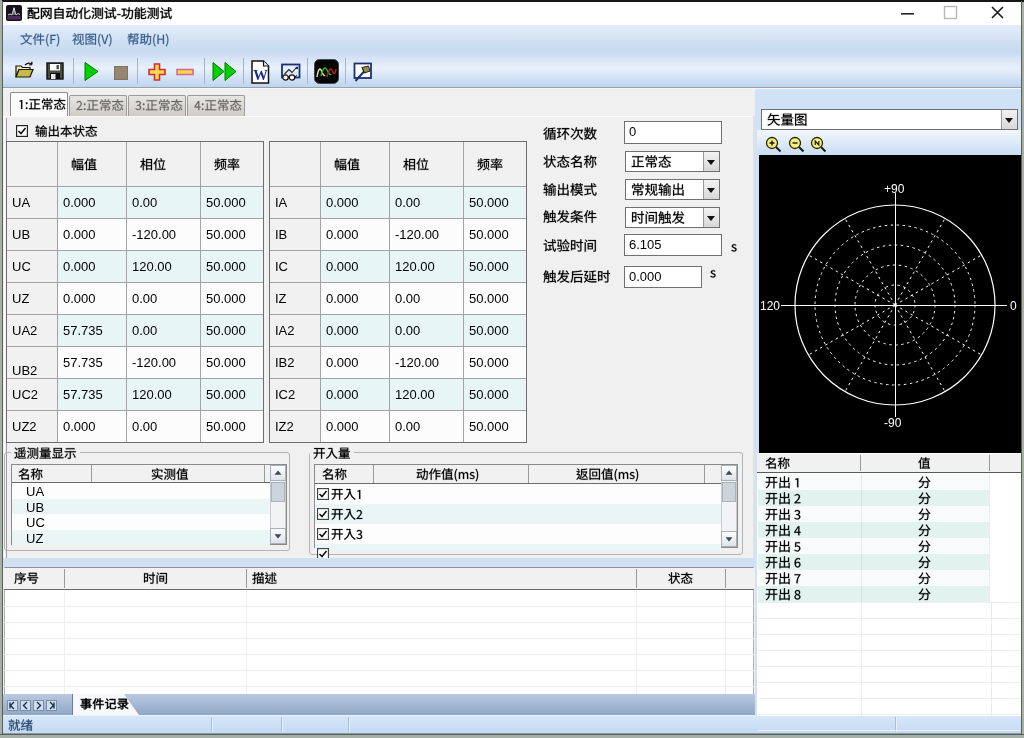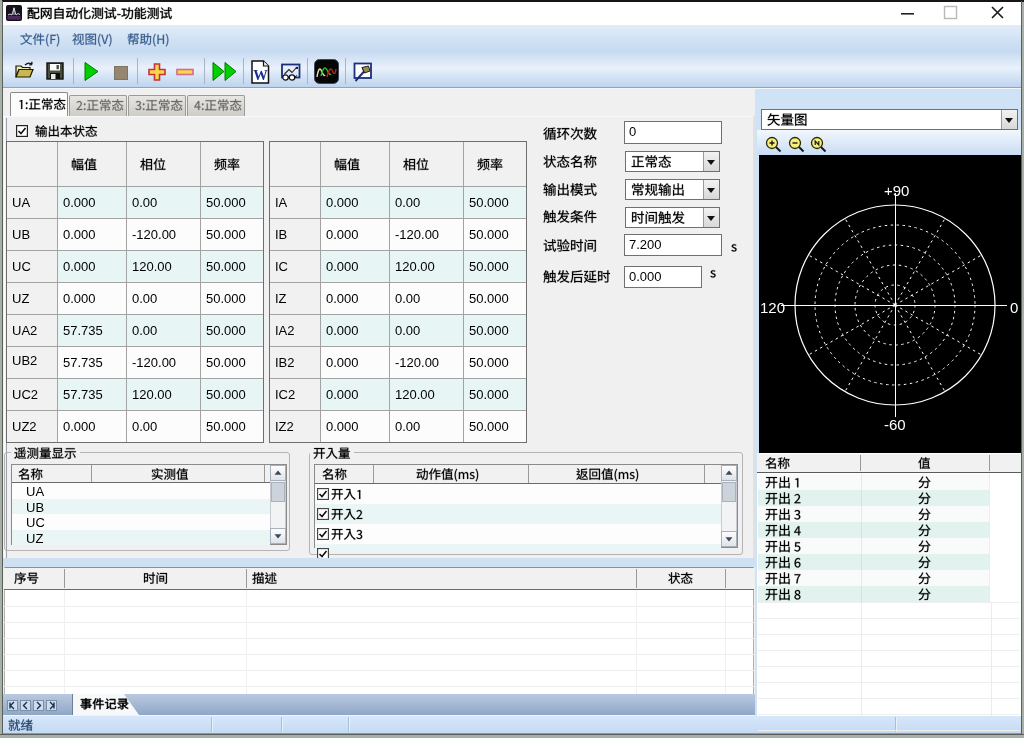--- a/index.html
+++ b/index.html
@@ -1,17 +1,17 @@
 <!DOCTYPE html>
 <html><head><meta charset="utf-8"><style>
 html,body{margin:0;padding:0;width:1024px;height:738px;overflow:hidden}
 body{font-family:"Liberation Sans",sans-serif;position:relative}
 svg.t{position:absolute}
 .lt{position:absolute;font-size:13px;color:#000;white-space:pre;line-height:16px;font-family:"Liberation Sans",sans-serif}
-.wt{position:absolute;font-size:15px;color:#fff;white-space:pre;font-family:"Liberation Sans",sans-serif}
+.wt{position:absolute;font-size:12px;color:#fff;white-space:pre;font-family:"Liberation Sans",sans-serif}
 </style></head><body>
 <svg width="0" height="0" style="position:absolute">
     <defs>
       <path id="g0" d="M563 -470Q563 -470 571 -470Q579 -470 590.5 -470Q602 -470 613.5 -470Q625 -470 633 -470Q641 -470 641 -470Q641 -470 641 -446.5Q641 -423 641 -385.5Q641 -348 641 -303.5Q641 -259 641 -214Q641 -169 641 -131Q641 -93 641 -70Q641 -47 641 -47Q641 -19 650.5 -11.5Q660 -4 693 -4Q701 -4 720.5 -4Q740 -4 764 -4Q788 -4 809 -4Q830 -4 840 -4Q862 -4 873 -16.5Q884 -29 888.5 -65Q893 -101 895 -172Q905 -166 917.5 -159Q930 -152 943.5 -147.5Q957 -143 968 -139Q963 -58 951.5 -12.5Q940 33 915.5 52Q891 71 845 71Q839 71 822.5 71Q806 71 784.5 71Q763 71 742.5 71Q722 71 706 71Q690 71 684 71Q638 71 612 61Q586 51 574.5 25Q563 -1 563 -47Q563 -47 563 -70Q563 -93 563 -131Q563 -169 563 -213.5Q563 -258 563 -303Q563 -348 563 -385.5Q563 -423 563 -446.5Q563 -470 563 -470ZM64 -604Q64 -604 88 -604Q112 -604 151 -604Q190 -604 236.5 -604Q283 -604 330 -604Q377 -604 416 -604Q455 -604 478.5 -604Q502 -604 502 -604Q502 -604 502 -575.5Q502 -547 502 -499.5Q502 -452 502 -392.5Q502 -333 502 -269.5Q502 -206 502 -146.5Q502 -87 502 -39Q502 9 502 37Q502 65 502 65Q502 65 492 65Q482 65 469.5 65Q457 65 447 65Q437 65 437 65Q437 65 437 32.5Q437 0 437 -54Q437 -108 437 -172Q437 -236 437 -300.5Q437 -365 437 -418.5Q437 -472 437 -504.5Q437 -537 437 -537Q437 -537 415 -537Q393 -537 357.5 -537Q322 -537 283 -537Q244 -537 208 -537Q172 -537 150 -537Q128 -537 128 -537Q128 -537 128 -503.5Q128 -470 128 -415Q128 -360 128 -294.5Q128 -229 128 -164Q128 -99 128 -44Q128 11 128 44.5Q128 78 128 78Q128 78 118.5 78Q109 78 96 78Q83 78 73.5 78Q64 78 64 78Q64 78 64 49Q64 20 64 -28.5Q64 -77 64 -137.5Q64 -198 64 -263Q64 -328 64 -388.5Q64 -449 64 -498Q64 -547 64 -575.5Q64 -604 64 -604ZM168 -217Q168 -217 191 -217Q214 -217 248.5 -217Q283 -217 317 -217Q351 -217 374 -217Q397 -217 397 -217Q397 -217 397 -207.5Q397 -198 397 -185Q397 -172 397 -162.5Q397 -153 397 -153Q397 -153 374 -153Q351 -153 317 -153Q283 -153 248.5 -153Q214 -153 191 -153Q168 -153 168 -153Q168 -153 168 -162.5Q168 -172 168 -185Q168 -198 168 -207.5Q168 -217 168 -217ZM91 -56Q91 -56 116.5 -56Q142 -56 183.5 -56Q225 -56 270.5 -56Q316 -56 357.5 -56Q399 -56 424.5 -56Q450 -56 450 -56Q450 -56 450 -46.5Q450 -37 450 -24.5Q450 -12 450 -2.5Q450 7 450 7Q450 7 424.5 7Q399 7 357.5 7Q316 7 270.5 7Q225 7 183.5 7Q142 7 116.5 7Q91 7 91 7Q91 7 91 -2.5Q91 -12 91 -24.5Q91 -37 91 -46.5Q91 -56 91 -56ZM47 -798Q47 -798 72.5 -798Q98 -798 140.5 -798Q183 -798 233.5 -798Q284 -798 334.5 -798Q385 -798 427.5 -798Q470 -798 495.5 -798Q521 -798 521 -798Q521 -798 521 -788Q521 -778 521 -764.5Q521 -751 521 -741Q521 -731 521 -731Q521 -731 495.5 -731Q470 -731 427.5 -731Q385 -731 334.5 -731Q284 -731 233.5 -731Q183 -731 140.5 -731Q98 -731 72.5 -731Q47 -731 47 -731Q47 -731 47 -741Q47 -751 47 -764.5Q47 -778 47 -788Q47 -798 47 -798ZM189 -775Q189 -775 198.5 -775Q208 -775 221 -775Q234 -775 243.5 -775Q253 -775 253 -775Q253 -775 253 -759.5Q253 -744 253 -719Q253 -694 253 -665.5Q253 -637 253 -612Q253 -587 253 -571Q253 -555 253 -555Q253 -555 243.5 -555Q234 -555 221 -555Q208 -555 198.5 -555Q189 -555 189 -555Q189 -555 189 -571Q189 -587 189 -612Q189 -637 189 -665Q189 -693 189 -718Q189 -743 189 -759Q189 -775 189 -775ZM308 -776Q308 -776 318 -776Q328 -776 340.5 -776Q353 -776 363 -776Q373 -776 373 -776Q373 -776 373 -760Q373 -744 373 -718.5Q373 -693 373 -665.5Q373 -638 373 -612.5Q373 -587 373 -571Q373 -555 373 -555Q373 -555 363 -555Q353 -555 340.5 -555Q328 -555 318 -555Q308 -555 308 -555Q308 -555 308 -571Q308 -587 308 -612.5Q308 -638 308 -665.5Q308 -693 308 -718.5Q308 -744 308 -760Q308 -776 308 -776ZM191 -556Q191 -556 201 -556Q211 -556 223 -556Q235 -556 244.5 -556Q254 -556 254 -556Q254 -556 254 -542Q254 -528 254 -509Q254 -490 254 -476Q254 -462 254 -462Q254 -432 246.5 -397.5Q239 -363 220 -329.5Q201 -296 165 -269Q158 -278 142.5 -291Q127 -304 115 -309Q148 -333 163.5 -358.5Q179 -384 185 -410.5Q191 -437 191 -462Q191 -462 191 -476Q191 -490 191 -509Q191 -528 191 -542Q191 -556 191 -556ZM309 -556Q309 -556 318.5 -556Q328 -556 340.5 -556Q353 -556 362.5 -556Q372 -556 372 -556Q372 -556 372 -539Q372 -522 372 -496Q372 -470 372 -444.5Q372 -419 372 -401.5Q372 -384 372 -384Q372 -374 374.5 -371.5Q377 -369 386 -369Q389 -369 396.5 -369Q404 -369 412 -369Q420 -369 422 -369Q431 -369 434 -370Q437 -371 439 -372Q446 -366 458.5 -360.5Q471 -355 484 -352Q480 -334 467 -325.5Q454 -317 431 -317Q426 -317 412.5 -317Q399 -317 385.5 -317Q372 -317 368 -317Q333 -317 321 -329.5Q309 -342 309 -383Q309 -383 309 -400.5Q309 -418 309 -444Q309 -470 309 -496Q309 -522 309 -539Q309 -556 309 -556ZM560 -796Q560 -796 586.5 -796Q613 -796 655.5 -796Q698 -796 745.5 -796Q793 -796 835.5 -796Q878 -796 904 -796Q930 -796 930 -796Q930 -796 930 -774Q930 -752 930 -716.5Q930 -681 930 -638Q930 -595 930 -552.5Q930 -510 930 -474.5Q930 -439 930 -417Q930 -395 930 -395Q930 -395 904.5 -395Q879 -395 838.5 -395Q798 -395 753 -395Q708 -395 667.5 -395Q627 -395 601.5 -395Q576 -395 576 -395Q576 -395 576 -402.5Q576 -410 576 -421.5Q576 -433 576 -444Q576 -455 576 -462.5Q576 -470 576 -470Q576 -470 596.5 -470Q617 -470 648.5 -470Q680 -470 715.5 -470Q751 -470 782.5 -470Q814 -470 834.5 -470Q855 -470 855 -470Q855 -470 855 -488Q855 -506 855 -534.5Q855 -563 855 -594.5Q855 -626 855 -655Q855 -684 855 -702Q855 -720 855 -720Q855 -720 833.5 -720Q812 -720 778.5 -720Q745 -720 707.5 -720Q670 -720 636.5 -720Q603 -720 581.5 -720Q560 -720 560 -720Q560 -720 560 -728Q560 -736 560 -747Q560 -758 560 -769Q560 -780 560 -788Q560 -796 560 -796Z"></path>
       <path id="g1" d="M472 -632Q442 -444 385.5 -294Q329 -144 233 -44Q227 -50 216 -58.5Q205 -67 192.5 -75.5Q180 -84 172 -88Q235 -149 280 -233.5Q325 -318 354.5 -421Q384 -524 401 -640ZM756 -629Q727 -438 669 -287Q611 -136 513 -37Q507 -43 495.5 -51Q484 -59 472.5 -67.5Q461 -76 452 -80Q517 -141 563 -225.5Q609 -310 638.5 -414.5Q668 -519 684 -638ZM242 -577Q279 -533 317 -484.5Q355 -436 391 -386Q427 -336 457 -291Q487 -246 507 -210L456 -157Q437 -195 407 -241.5Q377 -288 341 -339Q305 -390 267.5 -439.5Q230 -489 194 -532ZM533 -573Q572 -527 611.5 -474.5Q651 -422 687 -368.5Q723 -315 752 -265.5Q781 -216 800 -175L745 -128Q727 -169 698 -220Q669 -271 633.5 -325.5Q598 -380 559.5 -433Q521 -486 482 -532ZM886 -781V-706H166V79H87V-781ZM916 -23Q916 14 905.5 34Q895 54 869 64Q844 74 801 76.5Q758 79 689 78Q687 67 682 53Q677 39 671 24.5Q665 10 659 0Q692 1 723.5 1.5Q755 2 778 1.5Q801 1 811 1Q825 0 831 -5Q837 -10 837 -23V-781H916Z"></path>
       <path id="g2" d="M792 -484V-410H215V-484ZM792 -266V-193H215V-266ZM792 -48V26H215V-48ZM854 -705V77H772V-629H241V82H161V-705ZM545 -831Q528 -785 510 -740Q492 -695 475 -662L404 -675Q413 -699 422.5 -728.5Q432 -758 440.5 -788Q449 -818 453 -843Z"></path>
       <path id="g3" d="M908 -611V-535H507V-611ZM946 -611Q946 -611 946 -603.5Q946 -596 945.5 -587Q945 -578 945 -572Q940 -417 935 -310Q930 -203 923.5 -135Q917 -67 908 -28.5Q899 10 886 26Q870 46 853.5 54.5Q837 63 812 66Q789 68 751.5 68Q714 68 674 65Q672 48 666 26Q660 4 650 -12Q692 -9 727 -8Q762 -7 778 -7Q791 -7 800 -10Q809 -13 817 -22Q827 -34 835 -69.5Q843 -105 849 -171.5Q855 -238 859.5 -341.5Q864 -445 869 -594V-611ZM728 -824Q727 -718 724.5 -613.5Q722 -509 711.5 -409.5Q701 -310 679 -220Q657 -130 618 -54Q579 22 518 80Q512 70 501 59.5Q490 49 478.5 39Q467 29 457 22Q515 -30 551 -101Q587 -172 607.5 -256.5Q628 -341 636.5 -434.5Q645 -528 647 -626.5Q649 -725 649 -824ZM476 -759V-689H89V-759ZM494 -522V-449H53V-522ZM411 -365Q431 -321 451 -269.5Q471 -218 487.5 -170Q504 -122 514 -88L444 -64Q436 -100 420 -148.5Q404 -197 385 -249.5Q366 -302 347 -347ZM83 -108 122 -136 449 -206 461 -138Q369 -117 306.5 -102.5Q244 -88 204 -79Q164 -70 142 -64.5Q120 -59 108 -56Q96 -53 89 -51ZM89 -51 64 -115Q77 -118 87.5 -136.5Q98 -155 110 -184Q116 -198 127.5 -229.5Q139 -261 152.5 -304Q166 -347 178.5 -396Q191 -445 199 -494L277 -470Q262 -403 240.5 -333.5Q219 -264 194 -201Q169 -138 144 -87V-85Q144 -85 135.5 -80.5Q127 -76 116.5 -70Q106 -64 97.5 -58.5Q89 -53 89 -51Z"></path>
       <path id="g4" d="M565 -76Q565 -48 570 -33Q575 -18 589.5 -13Q604 -8 631 -8Q641 -8 667 -8Q693 -8 724.5 -8Q756 -8 783.5 -8Q811 -8 823 -8Q851 -8 864.5 -23Q878 -38 884 -78Q890 -118 893 -190Q908 -179 929.5 -169.5Q951 -160 968 -156Q962 -74 949.5 -25Q937 24 909 45.5Q881 67 828 67Q820 67 799.5 67Q779 67 752 67Q725 67 698.5 67Q672 67 652 67Q632 67 625 67Q571 67 541 54.5Q511 42 498.5 10.5Q486 -21 486 -77V-816H565ZM918 -583Q868 -541 804.5 -501Q741 -461 673 -423.5Q605 -386 539 -351Q534 -365 524.5 -383Q515 -401 506 -413Q570 -447 635.5 -487Q701 -527 760 -569Q819 -611 861 -650ZM387 -800Q350 -712 299 -628Q248 -544 189 -470Q130 -396 68 -340Q63 -350 55 -365Q47 -380 37.5 -395.5Q28 -411 20 -420Q77 -468 131.5 -532.5Q186 -597 232 -672Q278 -747 310 -826ZM274 -640 275 -639V79H196V-562Z"></path>
       <path id="g5" d="M535 -120Q560 -96 587 -67.5Q614 -39 637 -11.5Q660 16 673 38L622 74Q609 51 586.5 22.5Q564 -6 537.5 -36Q511 -66 486 -91ZM651 -783V-156H586V-723H373V-153H311V-783ZM930 -9Q930 22 921.5 39Q913 56 894 65Q874 73 840.5 75.5Q807 78 754 77Q752 64 745.5 44.5Q739 25 732 11Q771 12 802.5 12Q834 12 845 11Q856 11 860.5 6.5Q865 2 865 -9V-828H930ZM791 -750V-150H728V-750ZM505 -296Q505 -245 497.5 -193.5Q490 -142 468.5 -92Q447 -42 405.5 1.5Q364 45 297 79Q294 72 287 62.5Q280 53 272.5 44Q265 35 259 30Q321 -1 358.5 -39Q396 -77 414.5 -119.5Q433 -162 439 -207Q445 -252 445 -296V-653H505ZM127 -830Q154 -816 185 -798Q216 -780 244.5 -761.5Q273 -743 291 -728L242 -664Q225 -680 197.5 -699.5Q170 -719 139 -738.5Q108 -758 80 -774ZM82 -561Q110 -547 141 -529.5Q172 -512 201 -494.5Q230 -477 248 -462L201 -399Q183 -414 155 -432.5Q127 -451 96 -470Q65 -489 37 -504ZM57 26Q77 -12 100.5 -65.5Q124 -119 148.5 -178.5Q173 -238 192 -294L256 -252Q238 -200 216.5 -143.5Q195 -87 172 -33Q149 21 128 68Z"></path>
       <path id="g6" d="M171 -822Q197 -801 225 -775.5Q253 -750 278.5 -725Q304 -700 318 -679L264 -624Q249 -645 224.5 -671.5Q200 -698 172 -725Q144 -752 118 -774ZM165 -11 189 -43 371 -161 392 -93Q328 -50 288.5 -23.5Q249 3 227 17.5Q205 32 194.5 39.5Q184 47 178 53ZM228 -528V-451H50V-528ZM960 -634V-558H347V-634ZM646 -415V-342H379V-415ZM554 -373V-70L481 -62V-373ZM360 -63Q419 -77 501.5 -99.5Q584 -122 669 -146L680 -76Q602 -53 523.5 -30Q445 -7 382 12ZM832 -829Q863 -797 894.5 -758Q926 -719 942 -690L884 -651Q874 -671 857 -696Q840 -721 819 -747.5Q798 -774 778 -795ZM749 -836Q750 -705 755.5 -585Q761 -465 771 -364Q781 -263 795 -187.5Q809 -112 828 -69.5Q847 -27 870 -26Q883 -26 892 -66Q901 -106 905 -178Q912 -170 924 -161.5Q936 -153 948.5 -146Q961 -139 968 -135Q960 -71 949 -29.5Q938 12 924.5 35.5Q911 59 896.5 68Q882 77 868 77Q822 76 789.5 32Q757 -12 735.5 -93.5Q714 -175 700.5 -288Q687 -401 680 -539.5Q673 -678 669 -836ZM178 53 138 -13Q153 -22 170 -43Q187 -64 187 -96V-528H262V-27Z"></path>
@@ -330,21 +330,21 @@
 <div class="lt" style="left:132px;top:259.0px">120.00</div>
 <div class="lt" style="left:206px;top:259.0px">50.000</div>
 <div class="lt" style="left:12px;top:291.0px">UZ</div>
 <div class="lt" style="left:63px;top:291.0px">0.000</div>
 <div class="lt" style="left:132px;top:291.0px">0.00</div>
 <div class="lt" style="left:206px;top:291.0px">50.000</div>
 <div class="lt" style="left:12px;top:323.0px">UA2</div>
 <div class="lt" style="left:63px;top:323.0px">57.735</div>
 <div class="lt" style="left:132px;top:323.0px">0.00</div>
 <div class="lt" style="left:206px;top:323.0px">50.000</div>
-<div class="lt" style="left:12px;top:353px">UB2</div>
+<div class="lt" style="left:12px;top:363px">UB2</div>
 <div class="lt" style="left:63px;top:355.0px">57.735</div>
 <div class="lt" style="left:132px;top:355.0px">-120.00</div>
 <div class="lt" style="left:206px;top:355.0px">50.000</div>
 <div class="lt" style="left:12px;top:387.0px">UC2</div>
 <div class="lt" style="left:63px;top:387.0px">57.735</div>
 <div class="lt" style="left:132px;top:387.0px">120.00</div>
 <div class="lt" style="left:206px;top:387.0px">50.000</div>
 <div class="lt" style="left:12px;top:419.0px">UZ2</div>
 <div class="lt" style="left:63px;top:419.0px">0.000</div>
 <div class="lt" style="left:132px;top:419.0px">0.00</div>
@@ -496,21 +496,21 @@
   </svg>
 <svg class="t" style="left:543px;top:239.2px" width="55" height="14.9">
     <g transform="translate(0 11.6) scale(0.013500)" fill="#000" stroke="#000" stroke-width="16">
       <use href="#g6" x="0"></use>
       <use href="#g53" x="1000"></use>
       <use href="#g51" x="2000"></use>
       <use href="#g52" x="3000"></use>
     </g>
   </svg>
 <div style="position:absolute;left:624px;top:234px;width:98px;height:22px;background:#fff;border:1px solid #707070;box-sizing:border-box"></div>
-<div class="lt" style="left:629px;top:237px">7.200</div>
+<div class="lt" style="left:629px;top:237px">6.105</div>
 <svg class="t" style="left:731px;top:239.5px" width="7.1" height="14.3">
     <g transform="translate(0 11.2) scale(0.013000)" fill="#000" stroke="#000" stroke-width="17">
       <use href="#g54" x="0"></use>
     </g>
   </svg>
 <svg class="t" style="left:543px;top:270.2px" width="68.5" height="14.9">
     <g transform="translate(0 11.6) scale(0.013500)" fill="#000" stroke="#000" stroke-width="16">
       <use href="#g48" x="0"></use>
       <use href="#g49" x="1000"></use>
       <use href="#g55" x="2000"></use>
@@ -801,21 +801,21 @@
     <line x1="136" y1="150" x2="49.4" y2="200.0" stroke="#fff" stroke-width="1" stroke-dasharray="2.5 3.5"></line>
     <line x1="136" y1="150" x2="86.0" y2="236.6" stroke="#fff" stroke-width="1" stroke-dasharray="2.5 3.5"></line>
     <line x1="136" y1="150" x2="186.0" y2="236.6" stroke="#fff" stroke-width="1" stroke-dasharray="2.5 3.5"></line>
     <line x1="136" y1="150" x2="222.6" y2="200.0" stroke="#fff" stroke-width="1" stroke-dasharray="2.5 3.5"></line>
     <line x1="22" y1="150.5" x2="248" y2="150.5" stroke="#fff" stroke-width="1"></line>
     <line x1="136.5" y1="38" x2="136.5" y2="262" stroke="#fff" stroke-width="1"></line>
   </svg>
 <div class="wt" style="left:884px;top:182px">+90</div>
 <div class="wt" style="left:760px;top:299px">120</div>
 <div class="wt" style="left:1010px;top:299px">0</div>
-<div class="wt" style="left:884px;top:416px">-60</div>
+<div class="wt" style="left:884px;top:416px">-90</div>
 <div style="position:absolute;left:757px;top:453px;width:264px;height:263px;background:#fff"></div>
 <div style="position:absolute;left:757px;top:454px;width:264px;height:18px;background:#f1f1f1"></div>
 <div style="position:absolute;left:757px;top:472px;width:264px;height:1px;background:#5a5a5a"></div>
 <div style="position:absolute;left:860px;top:455px;width:1px;height:16px;background:#9a9a9a"></div>
 <div style="position:absolute;left:989px;top:455px;width:1px;height:16px;background:#9a9a9a"></div>
 <svg class="t" style="left:765px;top:456.8px" width="26" height="13.8">
     <g transform="translate(0 10.8) scale(0.012500)" fill="#000" stroke="#000" stroke-width="18">
       <use href="#g43" x="0"></use>
       <use href="#g44" x="1000"></use>
     </g>

